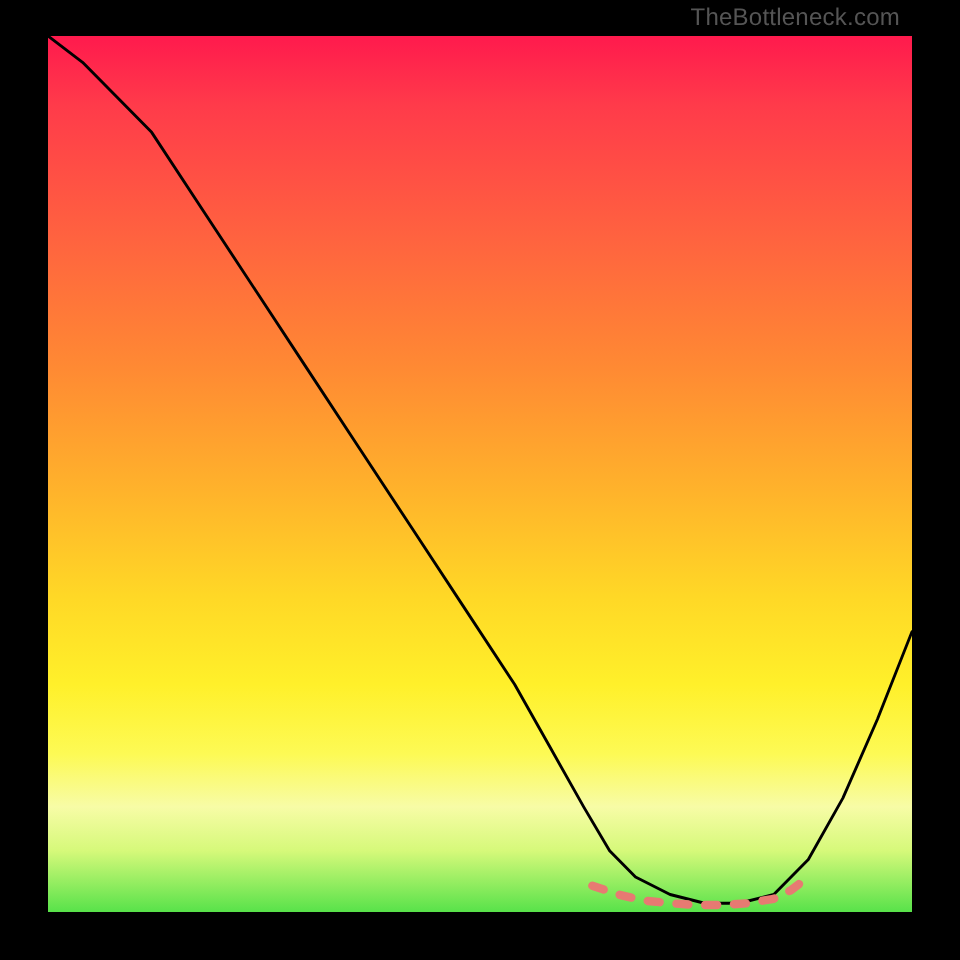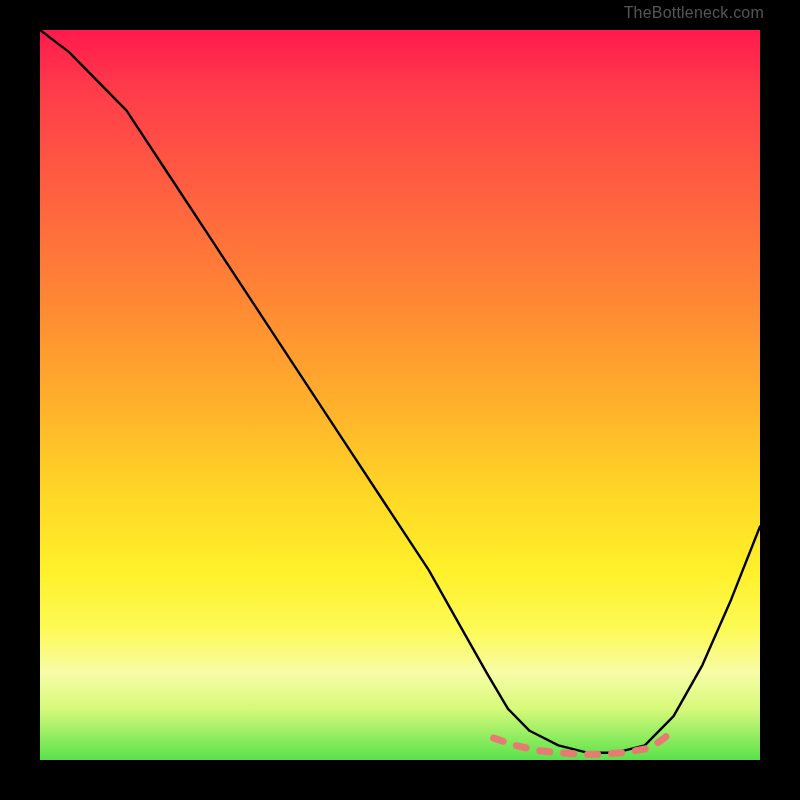--- a/index.html
+++ b/index.html
@@ -33,23 +33,23 @@
       #ffd826 64%,
       #fff02a 74%,
       #fdfa55 82%,
       #f7fca6 88%,
       #d6f97a 93%,
       #58e24a 100%);
   }
   .watermark {
     position: absolute;
     top: 4px;
-    right: 36px;
+    right: 50px;
     color: #555;
-    font-size: 16px;
+    font-size: 20px;
     font-weight: 500;
     letter-spacing: 0.2px;
     user-select: none;
   }
   svg.curve {
     position: absolute;
     left: 40px;
     top: 30px;
     width: 720px;
     height: 730px;

